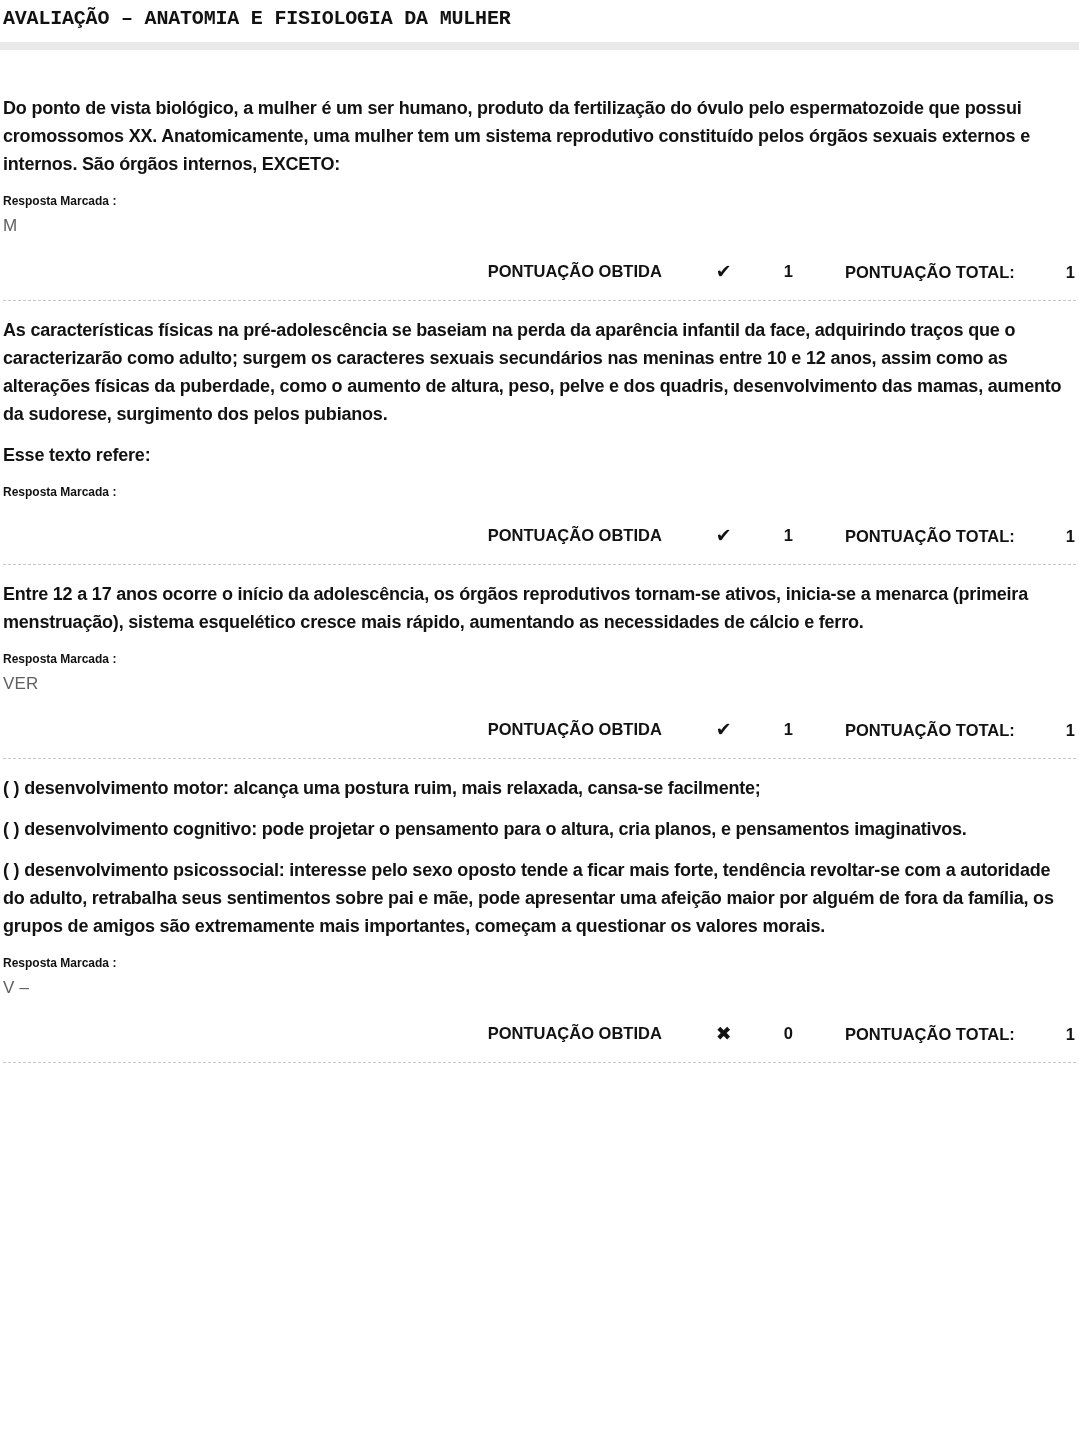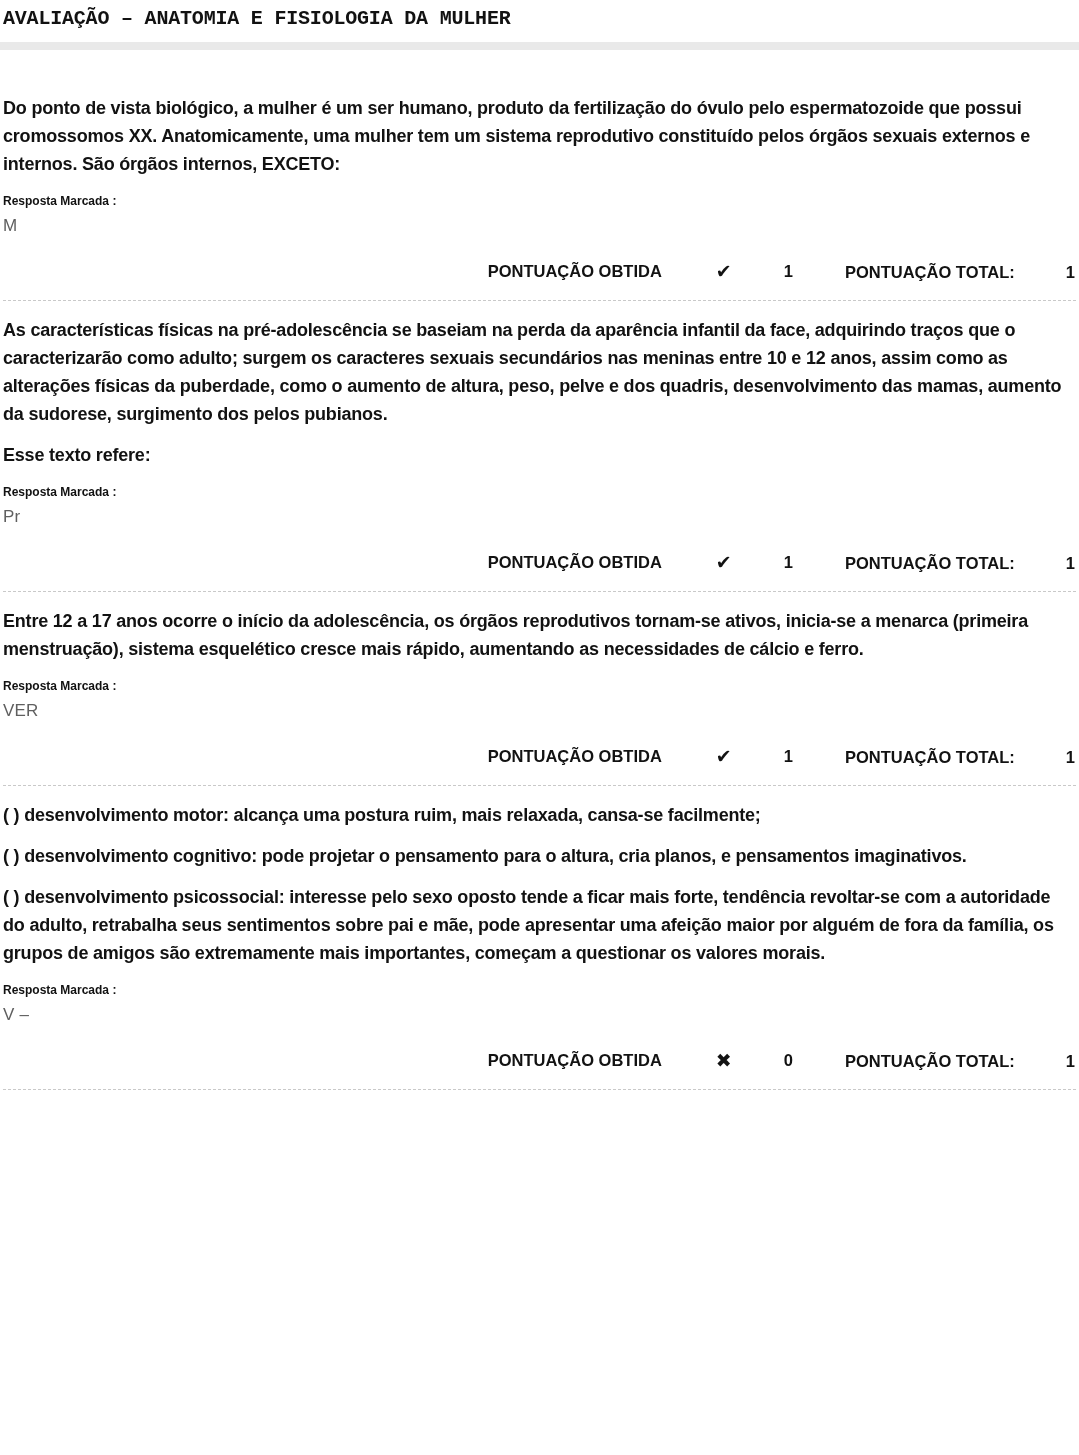--- a/index.html
+++ b/index.html
@@ -74,21 +74,20 @@
     <div class="separator"></div>
   </section>
 
   <section class="question">
     <div class="q-text">
         <p>As características físicas na pré-adolescência se baseiam na perda da aparência infantil da face, adquirindo traços que o caracterizarão como adulto; surgem os caracteres sexuais secundários nas meninas entre 10 e 12 anos, assim como as alterações físicas da puberdade, como o aumento de altura, peso, pelve e dos quadris, desenvolvimento das mamas, aumento da sudorese, surgimento dos pelos pubianos.</p>
         <p>Esse texto refere:</p>
       </div>
     <div class="answer-block">
       <div class="answer-label">Resposta Marcada :</div>
-      <div class="answer-value">Pr</div>
     </div>
     <div class="score-row">
       <div class="score-group score-obtained">
         <span class="score-label">PONTUAÇÃO OBTIDA</span>
         <span class="result-icon">✔</span>
         <span class="score-value">1</span>
       </div>
       <div class="score-group score-total">
         <span class="score-label">PONTUAÇÃO TOTAL:</span>
         <span class="score-value">1</span>

